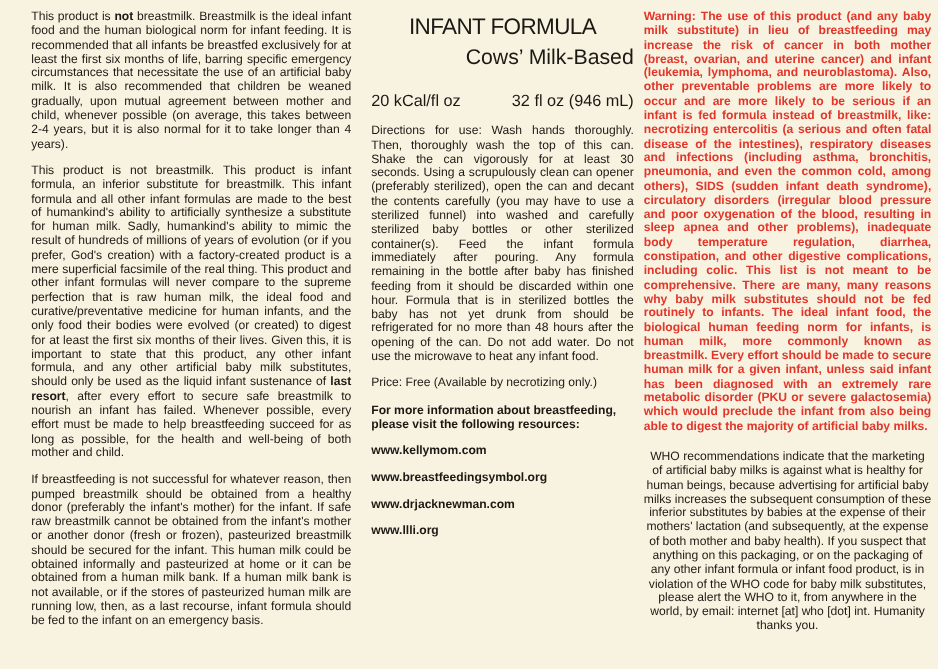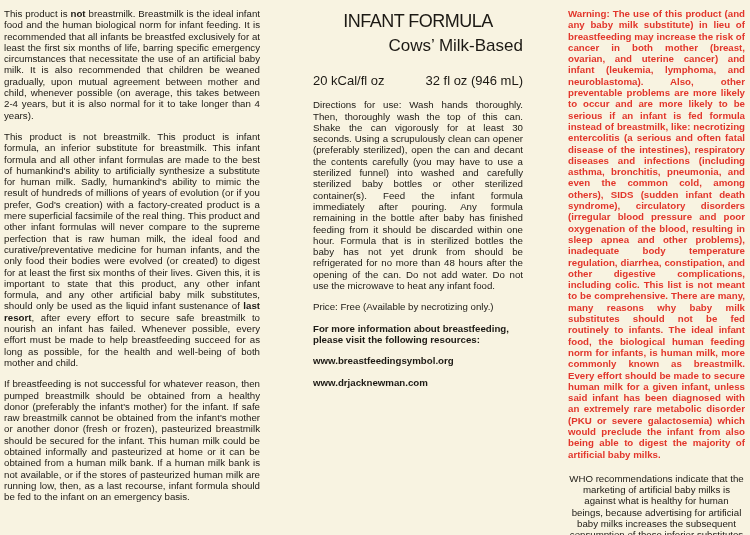--- a/index.html
+++ b/index.html
@@ -12,22 +12,21 @@
     overflow: hidden;
     background: #f8f3e1;
     color: #1c1914;
     font-family: "Liberation Sans", sans-serif;
   }
   .page {
     box-sizing: border-box;
     width: 750px;
     height: 535px;
     display: flex;
-    padding: 8px 5px 6px 4px;
-    gap: 37px;
+    padding: 8px 5px 6px 25px;
   }
   
   .col-left {
     width: 256px;
     margin-right: 16px;
     font-size: 9.7px;
     line-height: 11.3px;
     text-align: justify;
   }
   .col-left p { margin: 0 0 10px 0; }
@@ -107,22 +106,24 @@
     <h2 class="subtitle">Cows’ Milk-Based</h2>
 
     <div class="stats">
       <span>20 kCal/fl oz</span>
       <span>32 fl oz (946 mL)</span>
     </div>
 
     <p class="directions">Directions for use:  Wash hands thoroughly. Then, thoroughly wash the top of this can. Shake the can vigorously for at least 30 seconds.  Using a scrupulously clean can opener (preferably sterilized), open the can and decant the contents carefully (you may have to use a sterilized funnel) into washed and carefully sterilized baby bottles or other sterilized container(s).  Feed the infant formula immediately after pouring.  Any formula remaining in the bottle after baby has finished feeding from it should be discarded within one hour.  Formula that is in sterilized bottles the baby has not yet drunk from should be refrigerated for no more than 48 hours after the opening of the can.  Do not add water.  Do not use the microwave to heat any infant food.</p>
     <p class="price">Price:  Free (Available by necrotizing only.)</p>
     <p class="resources-intro">For more information about breastfeeding, please visit the following resources:</p>
+    <p class="resource-link">www.kellymom.com</p>
     <p class="resource-link">www.breastfeedingsymbol.org</p>
     <p class="resource-link">www.drjacknewman.com</p>
+    <p class="resource-link">www.llli.org</p>
   </section>
 
   <section class="col-right">
     <p class="warning" style="color: rgb(226, 54, 43);">Warning:  The use of this product (and any baby milk substitute) in lieu of breastfeeding may increase the risk of cancer in both mother (breast, ovarian, and uterine cancer) and infant (leukemia, lymphoma, and neuroblastoma).  Also, other preventable problems are more likely to occur and are more likely to be serious if an infant is fed formula instead of breastmilk, like:  necrotizing entercolitis (a serious and often fatal disease of the intestines), respiratory diseases and infections (including asthma, bronchitis, pneumonia, and even the common cold, among others), SIDS (sudden infant death syndrome), circulatory disorders (irregular blood pressure and poor oxygenation of the blood, resulting in sleep apnea and other problems), inadequate body temperature regulation, diarrhea, constipation, and other digestive complications, including colic.  This list is not meant to be comprehensive.  There are many, many reasons why baby milk substitutes should not be fed routinely to infants.  The ideal infant food, the biological human feeding norm for infants, is human milk, more commonly known as breastmilk.  Every effort should be made to secure human milk for a given infant, unless said infant has been diagnosed with an extremely rare metabolic disorder (PKU or severe galactosemia) which would preclude the infant from also being able to digest the majority of artificial baby milks.</p>
     <p class="who">WHO recommendations indicate that the marketing of artificial baby milks is against what is healthy for human beings, because advertising for artificial baby milks increases the subsequent consumption of these inferior substitutes by babies at the expense of their mothers' lactation (and subsequently, at the expense of both mother and baby health).  If you suspect that anything on this packaging, or on the packaging of any other infant formula or infant food product, is in violation of the WHO code for baby milk substitutes, please alert the WHO to it, from anywhere in the world, by email: internet [at] who [dot] int.  Humanity thanks you.</p>
   </section>
 
 </div>
 
 </body></html>

